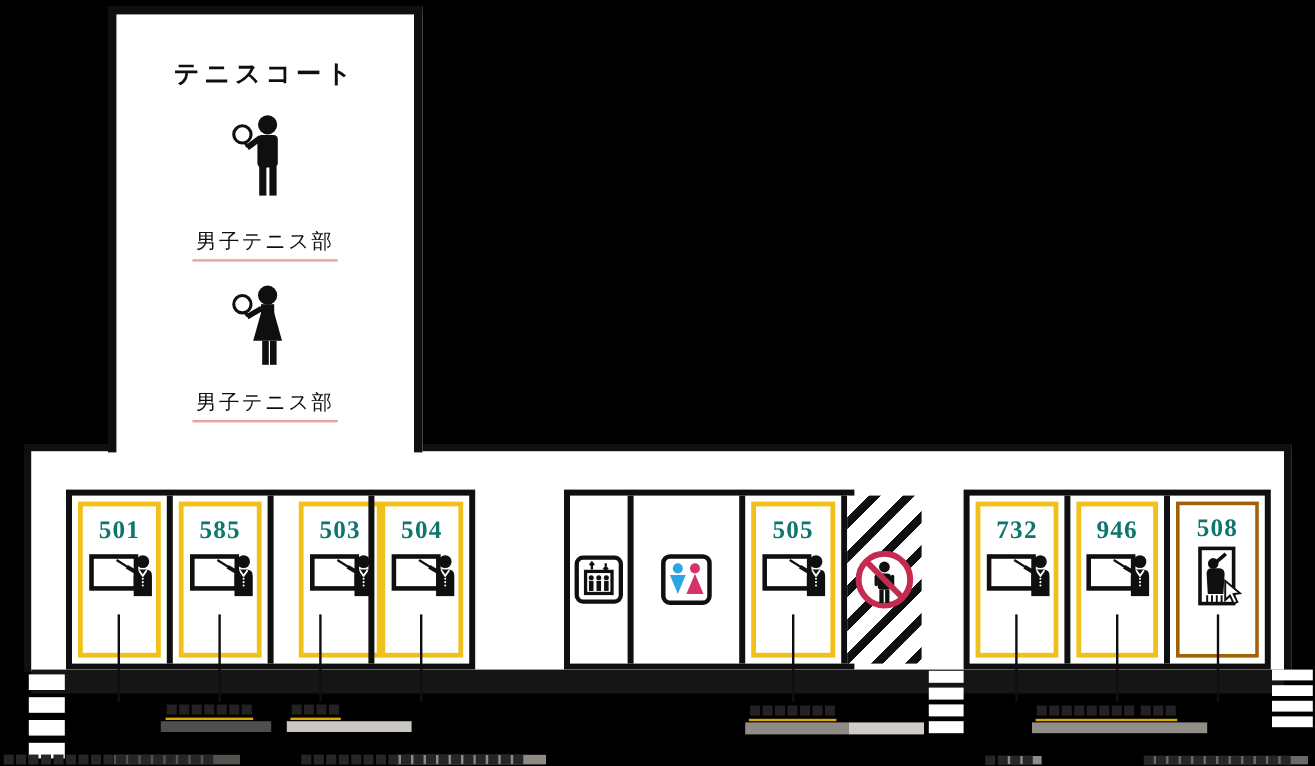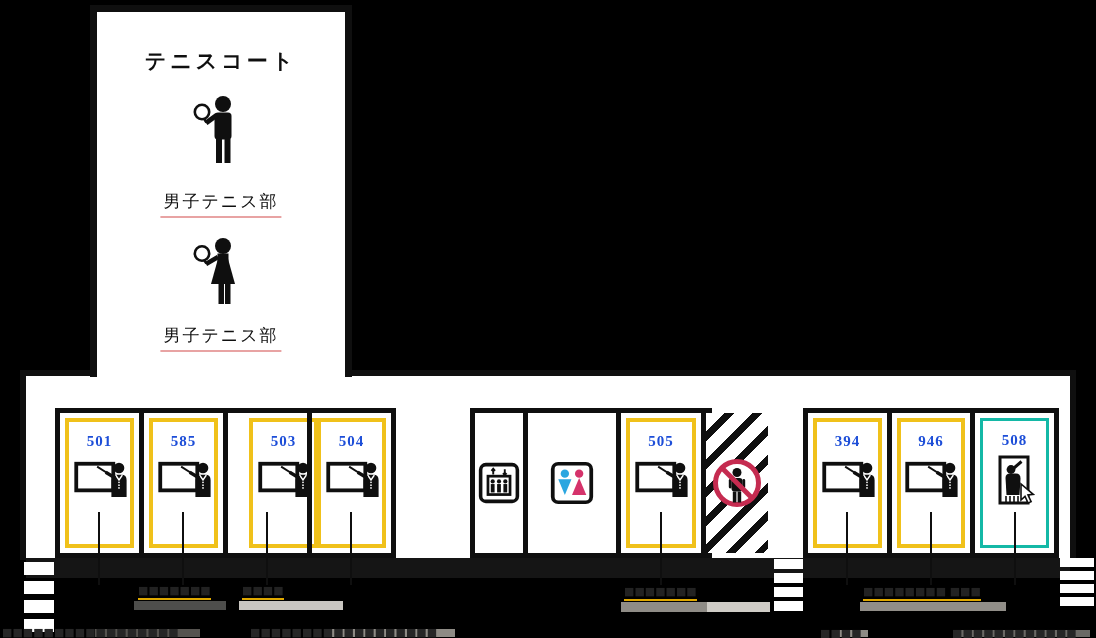--- a/index.html
+++ b/index.html
@@ -19,22 +19,22 @@
   .corridor{left:20px;top:370px;width:1056px;height:190px;background:#fff;z-index:1;
           border:6px solid #0f0f0f;border-bottom:none;box-sizing:border-box;}
   .floorstrip{left:26px;top:558px;width:1044px;height:20px;background:#151515;z-index:2;}
   
   .block{position:absolute;top:408px;height:150px;background:#fff;z-index:3;
           border:5px solid #0f0f0f;box-sizing:border-box;}
   .cell{position:absolute;top:0;height:140px;}
   .divider{position:absolute;top:0;width:5px;height:140px;background:#0f0f0f;}
   .roombox{position:absolute;inset:5px;border:4px solid #f0c11a;
           display:flex;flex-direction:column;align-items:center;}
-  .roombox.red{border:3px solid #14b8a6;}
-  .roomnum{margin-top:8px;font-size:15px;font-weight:bold;letter-spacing:1px;color:#1d4ed8;line-height:22px;}
+  .roombox.red{border:3px solid #a16207;}
+  .roomnum{margin-top:8px;font-size:21px;font-weight:bold;letter-spacing:1px;color:#0f766e;line-height:22px;}
   .roomicon{margin-top:7px;}
   .facility{display:flex;align-items:center;justify-content:center;height:100%;width:100%;}
   .hatch{background:repeating-linear-gradient(135deg,#fff 0px,#fff 13px,#0f0f0f 13px,#0f0f0f 20px);}
   
   .leader{position:absolute;top:512px;height:73px;width:2px;background:#0f0f0f;z-index:4;}
   
   .step{position:absolute;background:#fff;z-index:5;}
   
   .lbl{position:absolute;z-index:6;font-family:"DejaVu Sans",sans-serif;
        font-size:11px;line-height:11px;color:#222;letter-spacing:0;white-space:nowrap;
@@ -219,21 +219,21 @@
           <svg width="52" height="52">
             <use href="#sym-noentry"></use>
           </svg>
         </div>
     </div>
   </div>
 
   <div class="block" style="left:803px;width:256px">
     <div class="cell" style="left:0;width:79px">
       <div class="roombox">
-        <div class="roomnum">394</div>
+        <div class="roomnum">732</div>
         <svg class="roomicon" width="56" height="38">
             <use href="#sym-teacher"></use>
           </svg>
       </div>
     </div>
     <div class="divider" style="left:79px"></div>
     <div class="cell" style="left:84px;width:78px">
       <div class="roombox">
         <div class="roomnum">946</div>
         <svg class="roomicon" width="56" height="38">

